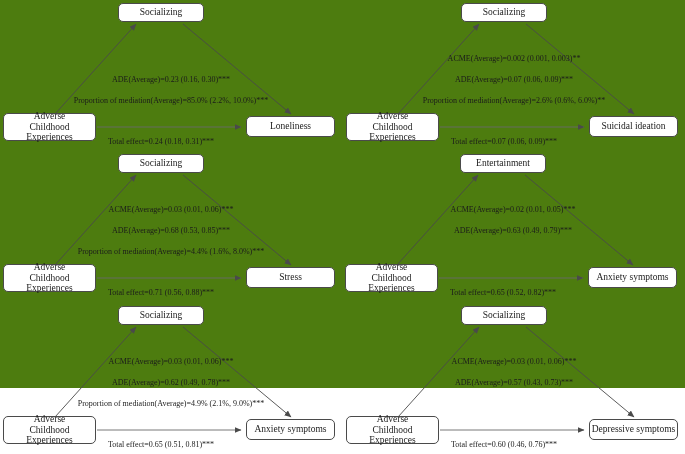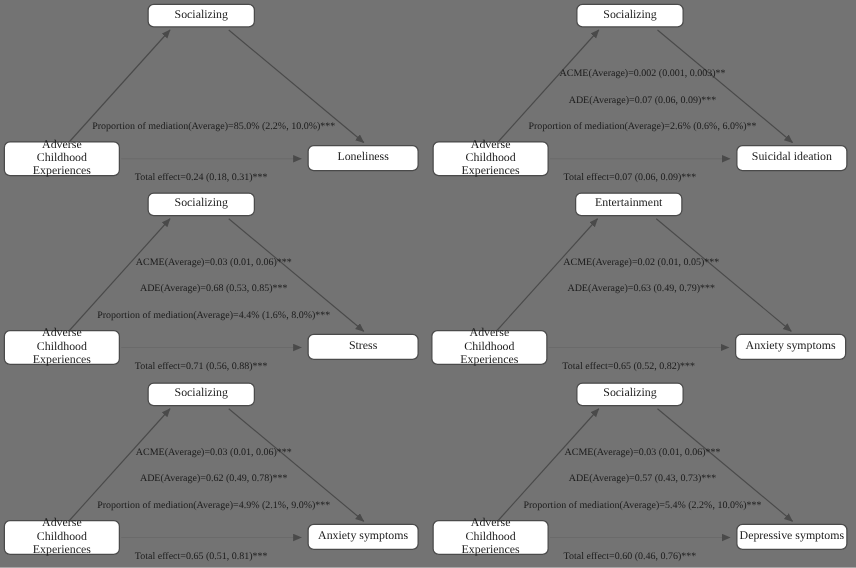--- a/index.html
+++ b/index.html
@@ -1,21 +1,21 @@
 <!DOCTYPE html>
 <html><head>
 <meta charset="utf-8">
 <style>
   html,body{margin:0;padding:0;background:#ffffff;}
   body{
     width:685px;height:454px;overflow:hidden;
     font-family:"Liberation Serif","DejaVu Serif",serif;
     color:#1b1b1b;
   }
-  .figure{position:relative;width:685px;height:454px;background:#737373;}
+  .figure{position:relative;width:685px;height:388px;background:#4d7c0f;}
   .panel{position:absolute;width:342px;height:151px;}
   .p1{left:0;top:0;}   .p2{left:343px;top:0;}
   .p3{left:0;top:151px;} .p4{left:342px;top:151px;}
   .p5{left:0;top:303px;} .p6{left:343px;top:303px;}
   .arrows{position:absolute;left:0;top:0;width:342px;height:151px;}
   .nodebox{
     position:absolute;box-sizing:border-box;
     border:1px solid #4a4a4a;border-radius:5px;background:#ffffff;
     display:flex;align-items:center;justify-content:center;
     text-align:center;font-size:9.5px;line-height:1.15;
@@ -48,20 +48,21 @@
     </svg>
     <div class="nodebox mediator">
         <span>Socializing</span>
       </div>
     <div class="nodebox xbox">
         <span>Adverse Childhood Experiences</span>
       </div>
     <div class="nodebox ybox">
         <span>Loneliness</span>
       </div>
+    <div class="stat ade">ADE(Average)=0.23 (0.16, 0.30)***</div>
     <div class="stat prop">Proportion of mediation(Average)=85.0% (2.2%, 10.0%)***</div>
     <div class="stat total">Total effect=0.24 (0.18, 0.31)***</div>
   </div>
 
   <div class="panel p2">
     <svg class="arrows" viewBox="0 0 342 151">
       <defs>
           <marker id="m1" markerWidth="9" markerHeight="8" refX="6.5" refY="3" orient="auto" markerUnits="userSpaceOnUse">
             <path d="M0,0 L7,3 L0,6 z" fill="#4a4a4a"></path>
           </marker>
@@ -177,17 +178,16 @@
         <span>Socializing</span>
       </div>
     <div class="nodebox xbox">
         <span>Adverse Childhood Experiences</span>
       </div>
     <div class="nodebox ybox">
         <span>Depressive symptoms</span>
       </div>
     <div class="stat acme">ACME(Average)=0.03 (0.01, 0.06)***</div>
     <div class="stat ade">ADE(Average)=0.57 (0.43, 0.73)***</div>
-    <div class="stat prop">Proportion of mediation(Average)=5.4% (2.2%, 10.0%)***</div>
     <div class="stat total">Total effect=0.60 (0.46, 0.76)***</div>
   </div>
 
 </div>
 
 </body></html>

